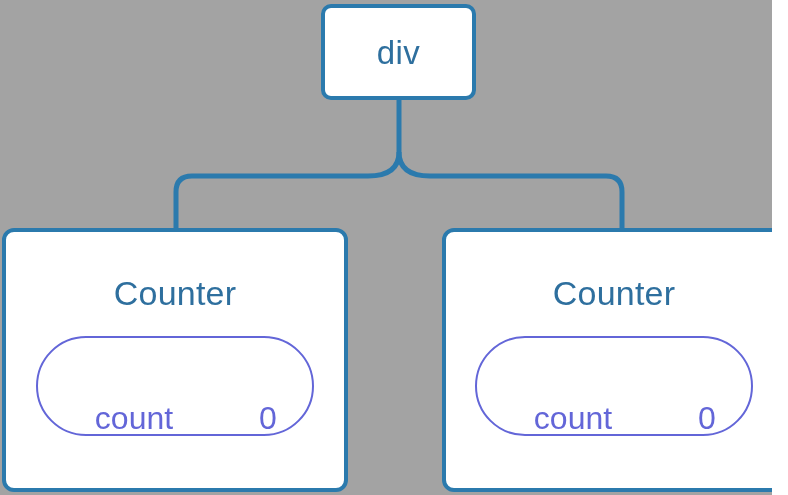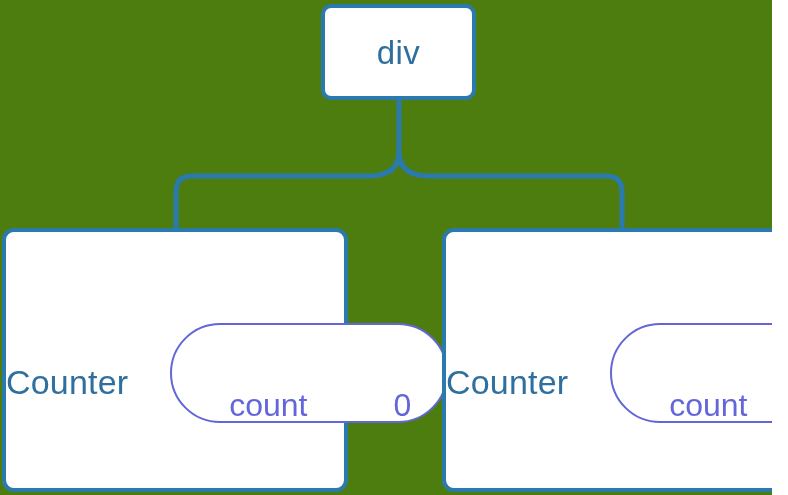--- a/index.html
+++ b/index.html
@@ -10,21 +10,21 @@
     width: 788px;
     height: 495px;
     overflow: hidden;
     font-family: "Liberation Sans", sans-serif;
   }
 
   #stage {
     position: relative;
     width: 772px;
     height: 495px;
-    background: #4d7c0f;
+    background: #a3a3a3;
     overflow: hidden;
   }
 
   
   #connectors {
     position: absolute;
     left: 0;
     top: 0;
     width: 788px;
     height: 495px;
@@ -56,23 +56,22 @@
   
   .card {
     position: absolute;
     top: 228px;
     height: 264px;
     background: #ffffff;
     border: 4px solid #2b7aad;
     border-radius: 12px;
     box-sizing: border-box;
     display: flex;
-    flex-direction: row;
+    flex-direction: column;
     align-items: center;
-    gap: 42px;
   }
   .card-left  { left: 2px;   width: 346px; }
   .card-right { left: 442px; width: 344px; }
 
   .card-title {
     margin-top: 44px;
     font-size: 34px;
     color: #2e6f9e;
     line-height: 1;
     letter-spacing: 0.2px;

